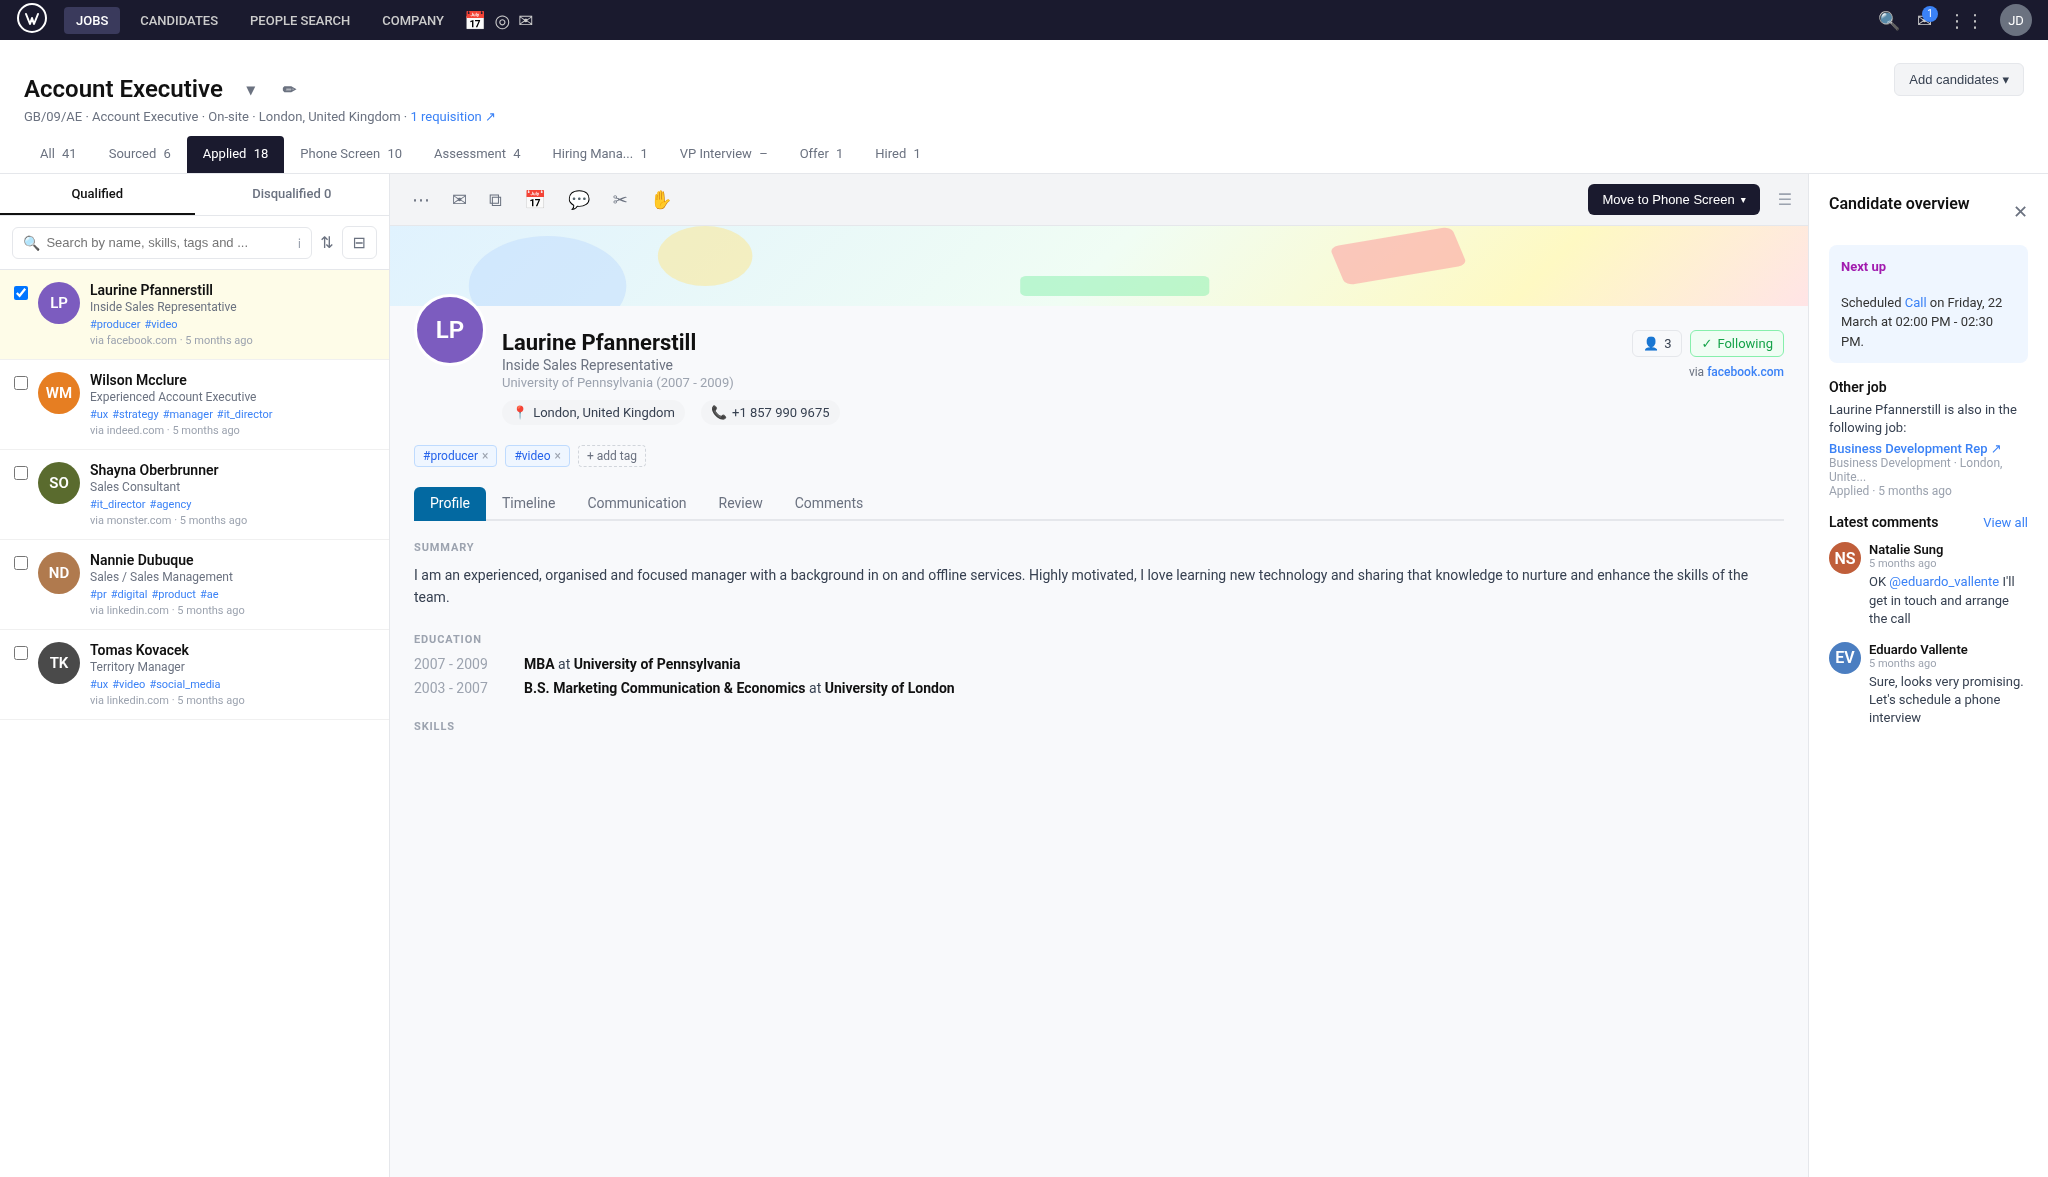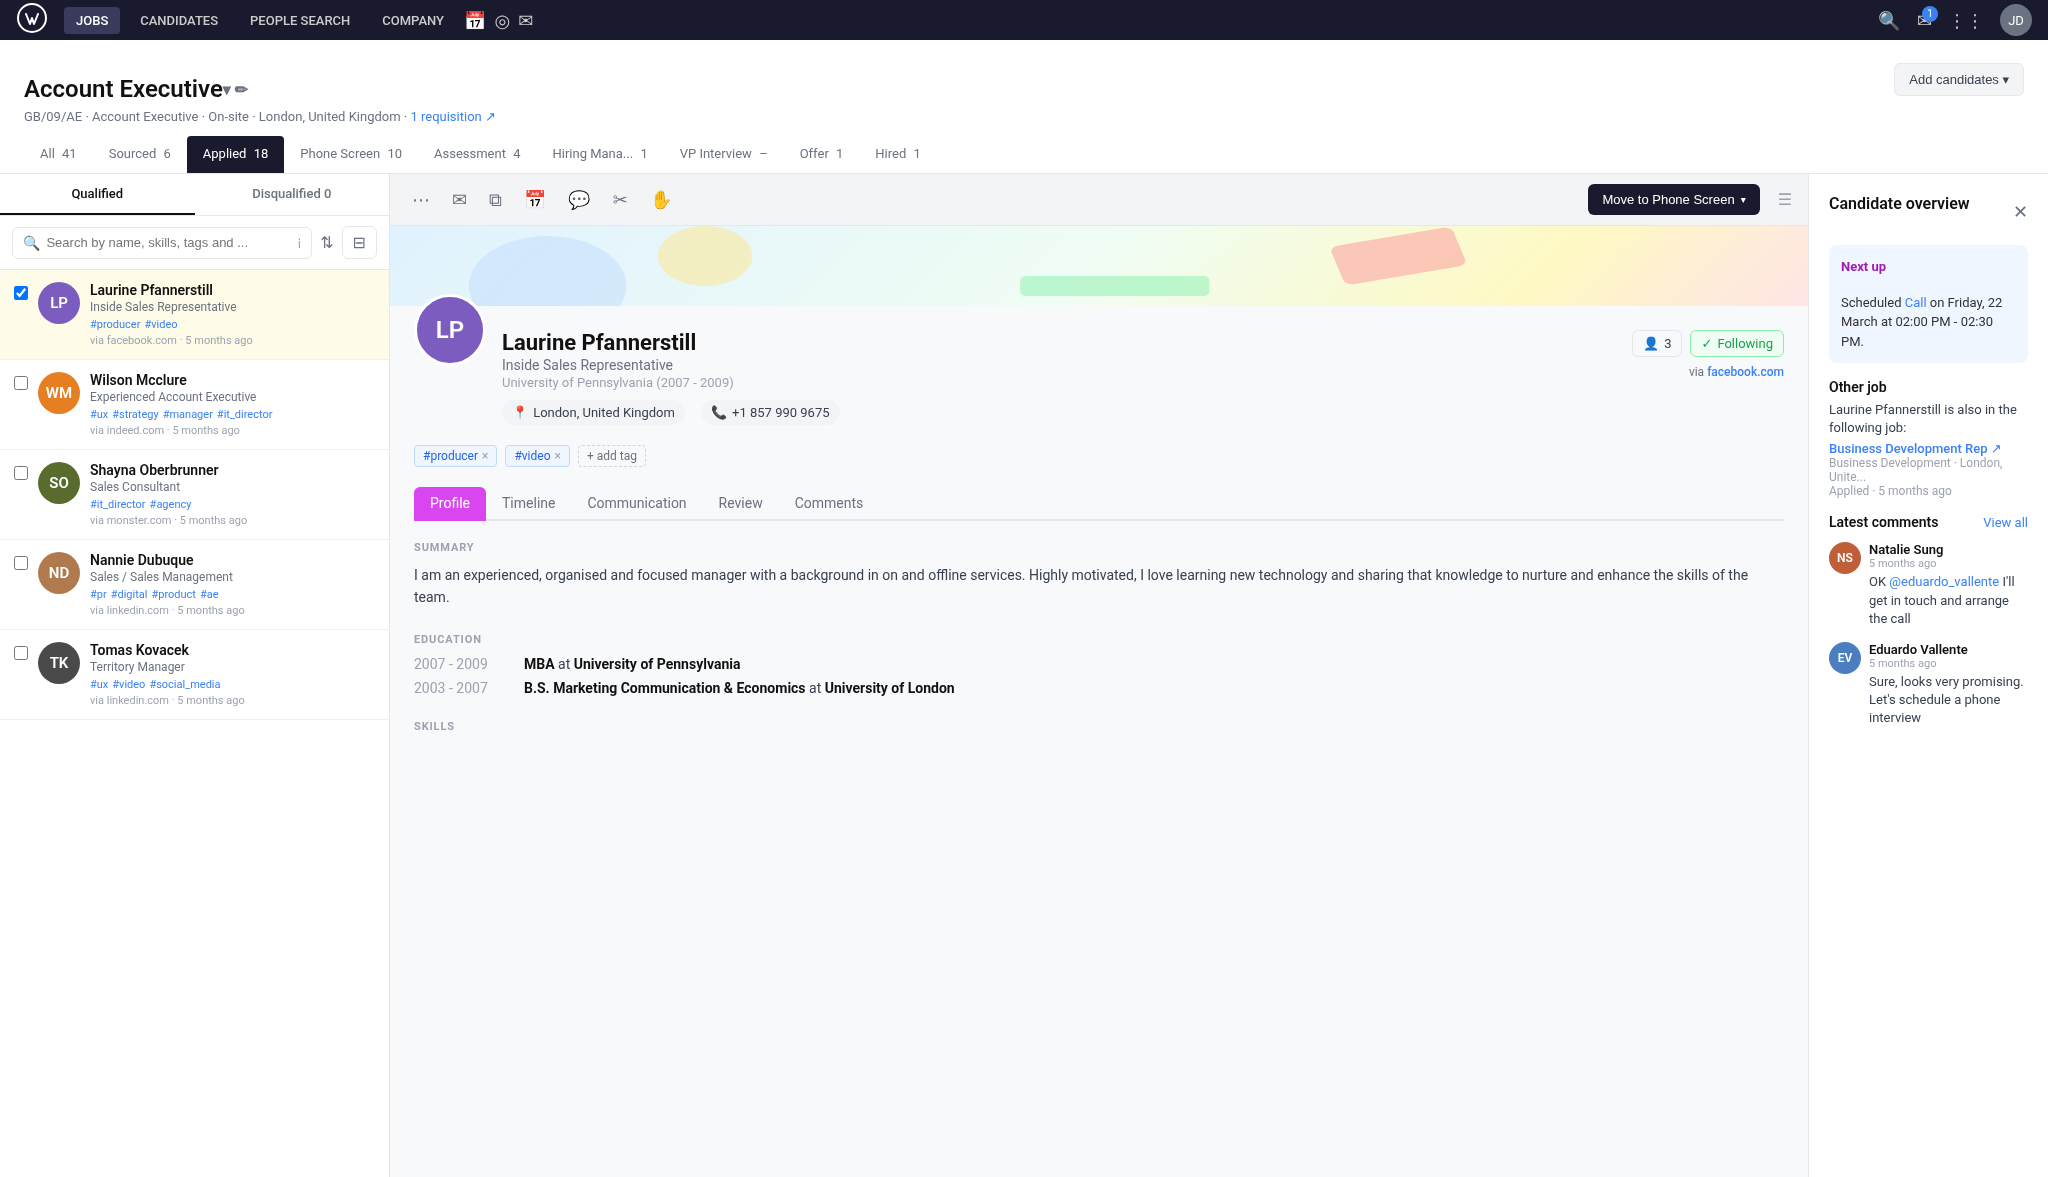--- a/index.html
+++ b/index.html
@@ -12,21 +12,21 @@
     .nav-item { color: #ccc; padding: 6px 12px; border-radius: 4px; cursor: pointer; font-size: 13px; font-weight: 500; }
     .nav-item.active { background: #3a3a5c; color: #fff; }
     .topnav-icons { margin-left: auto; display: flex; align-items: center; gap: 16px; }
     .topnav-icon { color: #ccc; cursor: pointer; font-size: 18px; position: relative; }
     .badge { position: absolute; top: -4px; right: -6px; background: #3b82f6; color: #fff; border-radius: 50%; font-size: 10px; width: 16px; height: 16px; display: flex; align-items: center; justify-content: center; }
     .avatar-circle { width: 32px; height: 32px; border-radius: 50%; background: #6b7280; display: flex; align-items: center; justify-content: center; color: #fff; font-size: 13px; }
 
     
     .page-header { background: #fff; padding: 16px 24px 0; border-bottom: 1px solid #e5e7eb; }
     .page-title-row { display: flex; align-items: center; justify-content: space-between; margin-bottom: 6px; }
-    .page-title { font-size: 24px; font-weight: 600; color: #111; display: flex; align-items: center; gap: 0; margin-top: 19px; }
+    .page-title { font-size: 24px; font-weight: 600; color: #111; display: flex; align-items: center; gap: 24px; margin-top: 19px; }
     .page-title .chevron { font-size: 16px; color: #6b7280; }
     .page-title .edit-icon { font-size: 16px; color: #6b7280; margin-left: 4px; cursor: pointer; }
     .page-meta { font-size: 13px; color: #6b7280; margin-bottom: 12px; }
     .page-meta a { color: #3b82f6; text-decoration: none; }
     .add-candidates-btn { background: #f3f4f6; border: 1px solid #e5e7eb; border-radius: 6px; padding: 8px 14px; cursor: pointer; font-size: 13px; color: #374151; display: flex; align-items: center; gap: 4px; }
 
     
     .stage-tabs { display: flex; gap: 0; overflow-x: auto; }
     .stage-tab { padding: 10px 16px; cursor: pointer; font-size: 13px; color: #6b7280; border-bottom: 2px solid transparent; white-space: nowrap; }
     .stage-tab.active { background: #1a1a2e; color: #fff; border-radius: 4px 4px 0 0; }
@@ -82,21 +82,21 @@
     .source-label a { color: #3b82f6; font-weight: 500; }
 
     .profile-tags { display: flex; flex-wrap: wrap; gap: 8px; align-items: center; margin-bottom: 20px; }
     .profile-tag { display: flex; align-items: center; gap: 4px; background: #eff6ff; border: 1px solid #bfdbfe; border-radius: 4px; padding: 3px 8px; font-size: 12px; color: #2563eb; }
     .profile-tag .remove { cursor: pointer; color: #9ca3af; }
     .add-tag-btn { font-size: 12px; color: #6b7280; cursor: pointer; padding: 3px 8px; border: 1px dashed #d1d5db; border-radius: 4px; }
 
     
     .candidate-tabs { display: flex; border-bottom: 2px solid #e5e7eb; margin-bottom: 20px; }
     .candidate-tab { padding: 8px 16px; cursor: pointer; font-size: 14px; color: #6b7280; border-bottom: 2px solid transparent; margin-bottom: -2px; }
-    .candidate-tab.active { color: #fff; background: #d946ef; border-radius: 6px 6px 0 0; }
+    .candidate-tab.active { color: #fff; background: #0369a1; border-radius: 6px 6px 0 0; }
 
     
     .section-label { font-size: 11px; font-weight: 700; color: #9ca3af; letter-spacing: 0.08em; text-transform: uppercase; margin-bottom: 10px; }
     .section-block { margin-bottom: 24px; }
     .summary-text { font-size: 14px; color: #374151; line-height: 1.6; }
     .edu-row { display: flex; gap: 20px; margin-bottom: 8px; font-size: 14px; }
     .edu-year { color: #9ca3af; width: 90px; flex-shrink: 0; }
     .edu-detail { color: #374151; }
     .edu-detail strong { color: #111; }
     .skills-text { font-size: 14px; color: #374151; line-height: 1.6; }
@@ -109,21 +109,21 @@
     .next-up-label { font-weight: 700; color: #a21caf; margin-bottom: 16px; }
     .other-job-section { margin-bottom: 16px; }
     .other-job-label { font-weight: 600; color: #111; margin-bottom: 6px; font-size: 14px; }
     .other-job-text { font-size: 13px; color: #374151; line-height: 1.4; margin-bottom: 4px; }
     .other-job-link { color: #3b82f6; font-size: 13px; font-weight: 500; cursor: pointer; display: flex; align-items: center; gap: 4px; }
     .other-job-meta { font-size: 12px; color: #9ca3af; }
     .comments-header { display: flex; justify-content: space-between; align-items: center; margin-bottom: 12px; }
     .comments-label { font-weight: 600; color: #111; font-size: 14px; }
     .view-all-link { color: #3b82f6; font-size: 13px; cursor: pointer; }
     .comment-item { display: flex; gap: 8px; margin-bottom: 14px; }
-    .comment-avatar { width: 32px; height: 32px; border-radius: 50%; flex-shrink: 0; display: flex; align-items: center; justify-content: center; color: #fff; font-size: 12px; font-weight: 600; }
+    .comment-avatar { width: 32px; height: 32px; border-radius: 50%; flex-shrink: 0; display: flex; align-items: center; justify-content: center; color: #fff; font-size: 16px; font-weight: 600; }
     .comment-body { flex: 1; }
     .comment-author { font-weight: 600; font-size: 13px; color: #111; }
     .comment-time { font-size: 11px; color: #9ca3af; margin-bottom: 3px; }
     .comment-text { font-size: 13px; color: #374151; line-height: 1.4; }
     .comment-mention { color: #3b82f6; }
 
     
     .profile-banner { height: 80px; background: linear-gradient(135deg, #e0f2fe 0%, #f0fdf4 50%, #fef9c3 80%, #ffe4e6 100%); position: relative; overflow: hidden; border-radius: 0; }
 
     a { text-decoration: none; }

